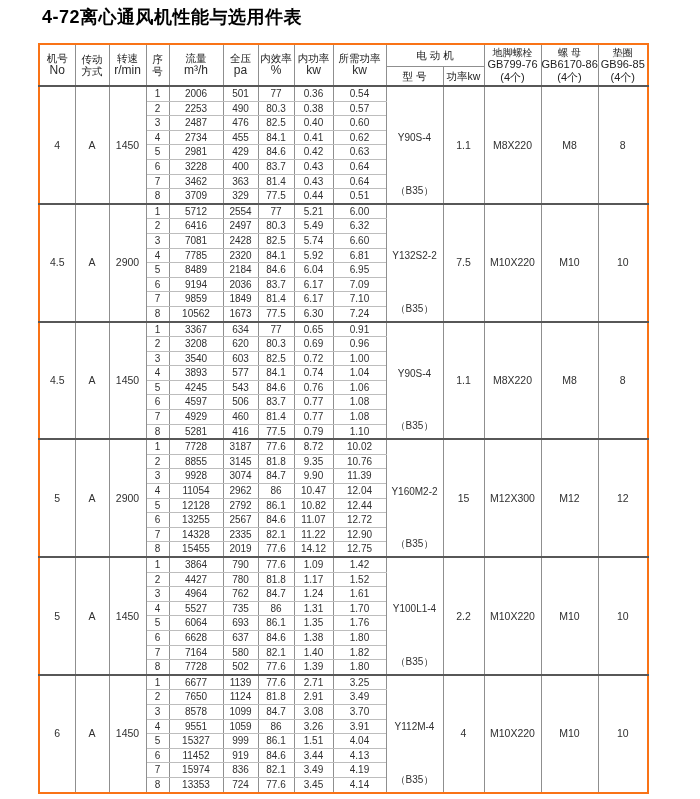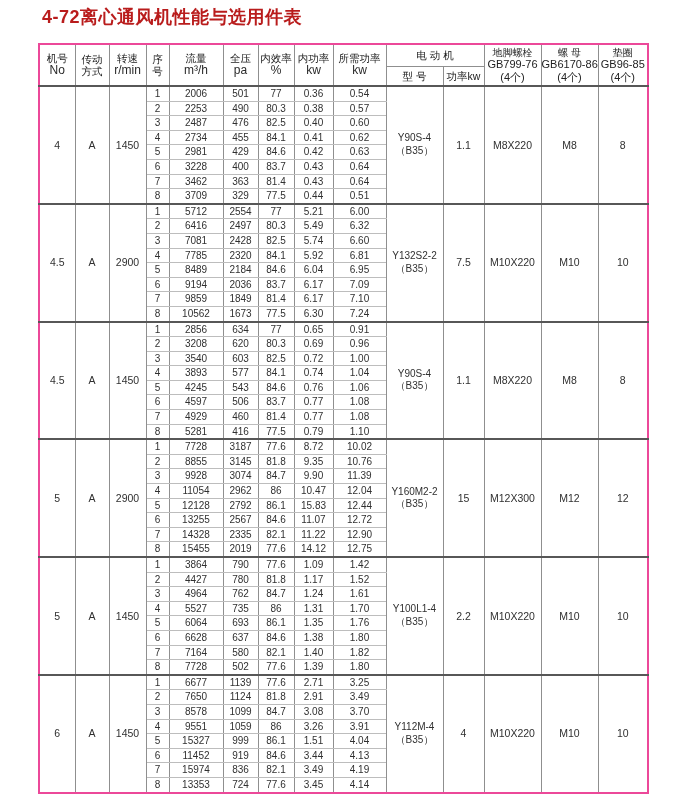--- a/index.html
+++ b/index.html
@@ -7,31 +7,31 @@
     background: #ffffff;
     width: 700px; height: 799px;
     overflow: hidden;
     font-family: "Liberation Sans", "DejaVu Sans", sans-serif;
     -webkit-font-smoothing: antialiased;
   }
   .page { width: 700px; height: 799px; position: relative; }
   .doc-title {
     font-size: 18px;
     font-weight: 700;
-    color: #b91c1c;
+    color: #000000;
     letter-spacing: 0.5px;
     padding: 6px 0 0 42px;
     line-height: 22px;
   }
   table.spec {
     border-collapse: collapse;
     table-layout: fixed;
     width: 609px;
     margin: 15px 0 0 38px;
-    border: 2px solid #ec4899;
+    border: 2px solid #f97316;
   }
   table.spec th, table.spec td {
     padding: 0;
     text-align: center;
     vertical-align: middle;
     overflow: hidden;
     white-space: nowrap;
   }
   
   thead th {
@@ -57,21 +57,21 @@
     border-top: 1px solid #bdbdbd;
     border-bottom: 1px solid #bdbdbd;
     border-left: 1px solid #8f8f8f;
     border-right: 1px solid #8f8f8f;
   }
   tbody tr.group-start td { border-top: 2px solid #575757; }
   tbody td.merged {
     font-size: 10.5px;
     line-height: 1.2;
   }
-  tbody td.motor-model div { line-height: 1.25; font-size: 10px; }
+  tbody td.motor-model div { line-height: 1.25; font-size: 10px; margin-top: 40px; }
 </style>
 </head>
 <body>
 
 <div class="page">
 
   <div class="doc-title">4-72离心通风机性能与选用件表</div>
 
   <table class="spec">
     <colgroup>
@@ -299,21 +299,21 @@
           <td>1673</td>
           <td>77.5</td>
           <td>6.30</td>
           <td>7.24</td>
         </tr>
         <tr class="group-start">
           <td class="merged" rowspan="8">4.5</td>
           <td class="merged" rowspan="8">A</td>
           <td class="merged" rowspan="8">1450</td>
           <td>1</td>
-          <td>2856</td>
+          <td>3367</td>
           <td>634</td>
           <td>77</td>
           <td>0.65</td>
           <td>0.91</td>
           <td class="merged motor-model" rowspan="8">
             <div>Y90S-4</div>
             <div>（B35）</div>
           </td>
           <td class="merged" rowspan="8">1.1</td>
           <td class="merged" rowspan="8">M8X220</td>
@@ -417,21 +417,21 @@
           <td>2962</td>
           <td>86</td>
           <td>10.47</td>
           <td>12.04</td>
         </tr>
         <tr>
           <td>5</td>
           <td>12128</td>
           <td>2792</td>
           <td>86.1</td>
-          <td>15.83</td>
+          <td>10.82</td>
           <td>12.44</td>
         </tr>
         <tr>
           <td>6</td>
           <td>13255</td>
           <td>2567</td>
           <td>84.6</td>
           <td>11.07</td>
           <td>12.72</td>
         </tr>

